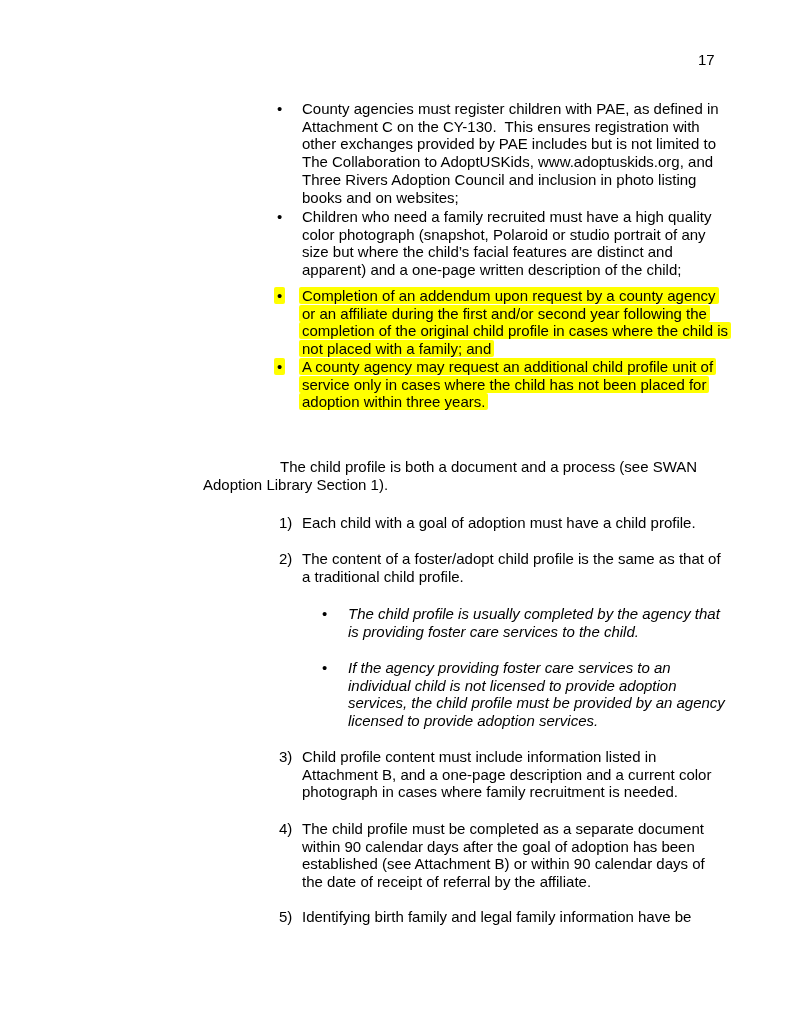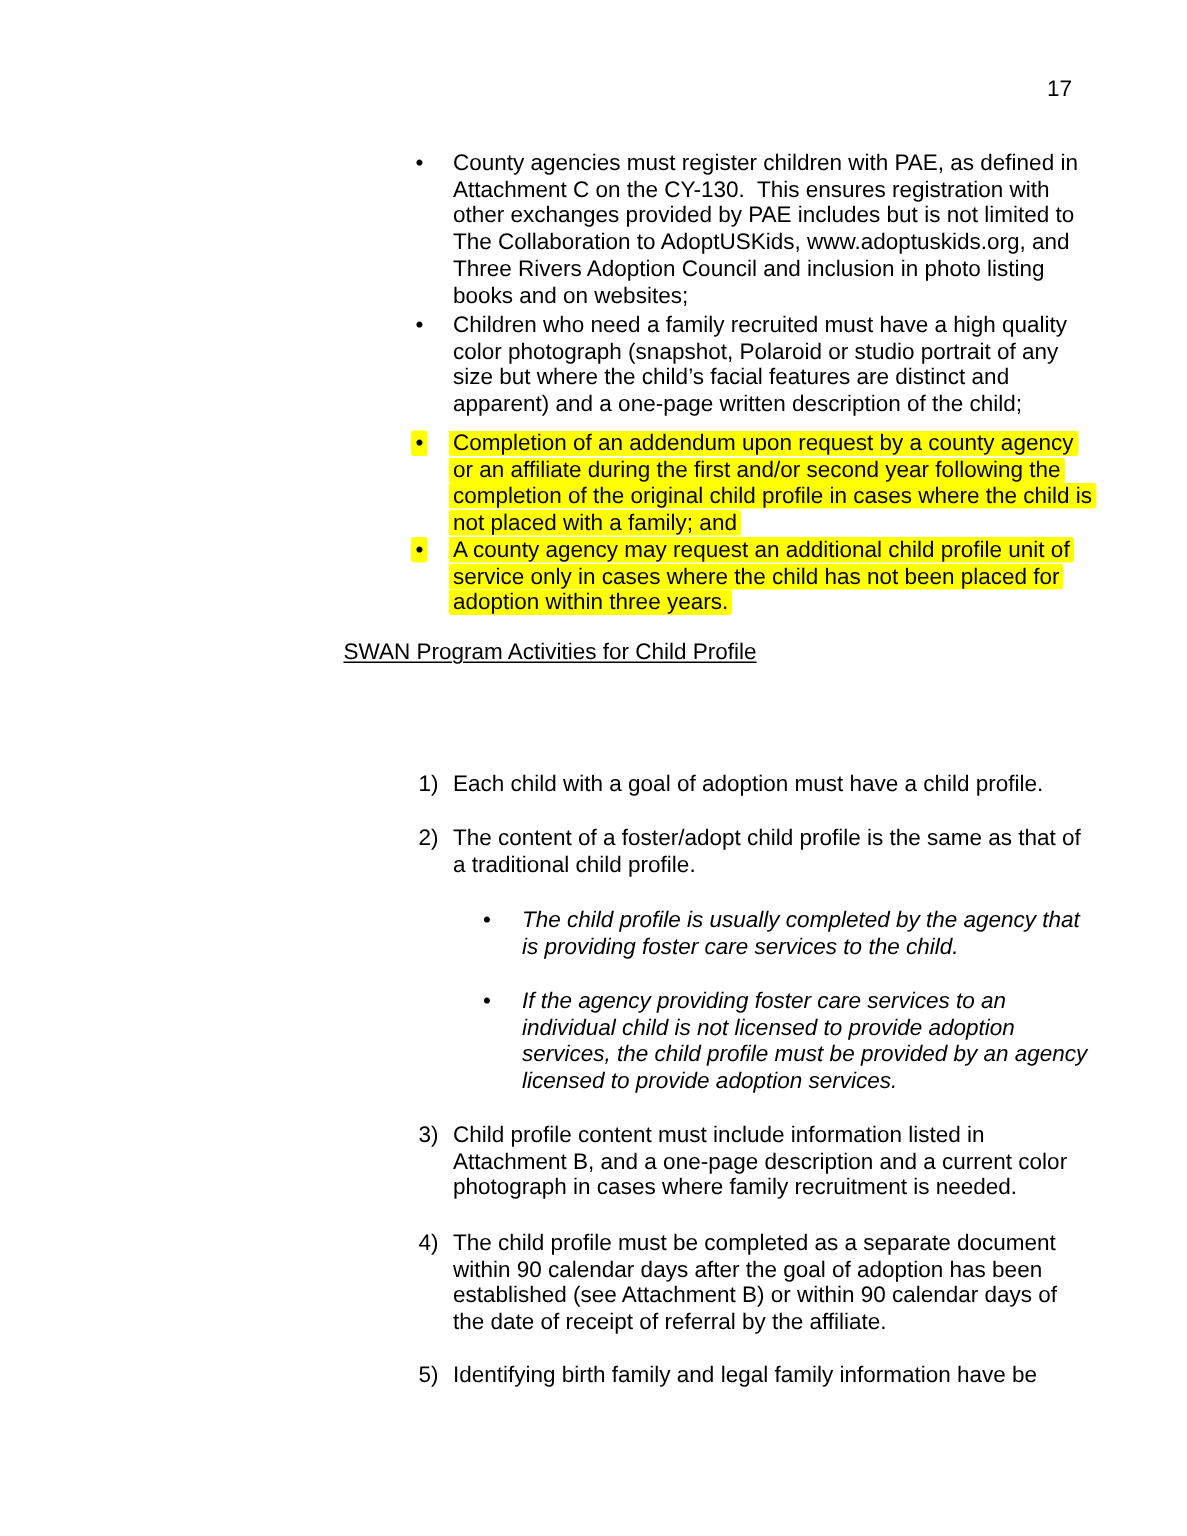--- a/index.html
+++ b/index.html
@@ -99,21 +99,22 @@
 not placed with a family; and</span></div>
   </div>
 
   <div class="list-item bullet-item" style="top:358px">
     <span class="marker"><span class="hl">•</span></span>
     <div class="txt"><span class="hl">A county agency may request an additional child profile unit of
 service only in cases where the child has not been placed for
 adoption within three years.</span></div>
   </div>
 
-  <div class="abs section-heading">SWAN Program Activities for Child Profile</div>
+  <div class="abs intro-para">The child profile is both a document and a process (see SWAN
+Adoption Library Section 1).</div>
 
   <div class="list-item num-item" style="top:514px">
     <span class="marker">1)</span>
     <div class="txt">Each child with a goal of adoption must have a child profile.</div>
   </div>
 
   <div class="list-item num-item" style="top:550px">
     <span class="marker">2)</span>
     <div class="txt">The content of a foster/adopt child profile is the same as that of
 a traditional child profile.</div>

